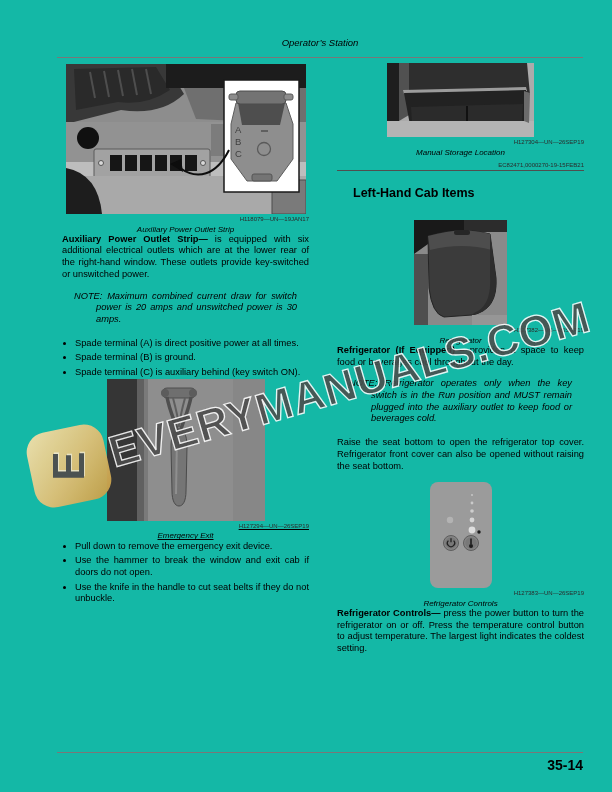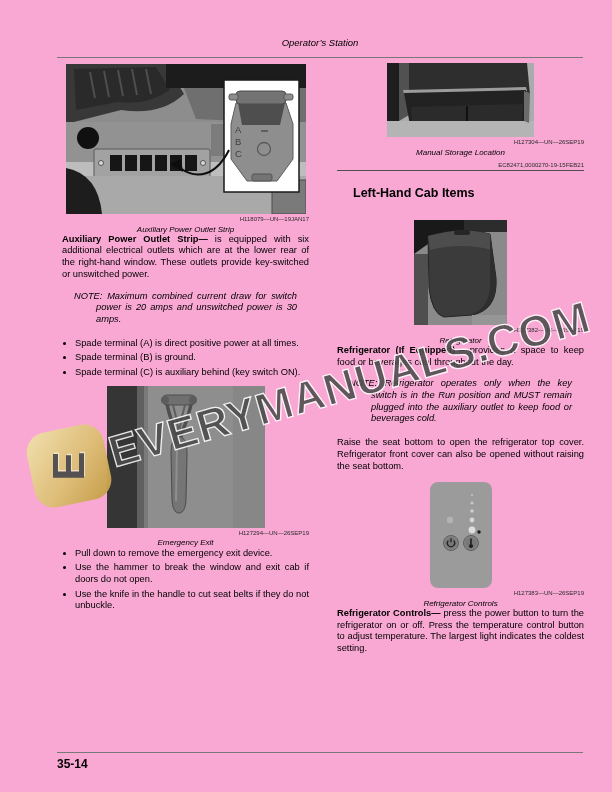--- a/index.html
+++ b/index.html
@@ -1,46 +1,46 @@
 <!DOCTYPE html>
 <html><head>
 <meta charset="utf-8">
 <style>
   html,body{margin:0;padding:0;background:#e8e8e8;}
-  .page{position:relative;width:612px;height:792px;margin:0 auto;background:#f9a8d4;
+  .page{position:relative;width:612px;height:792px;margin:0 auto;background:#14b8a6;
         font-family:"Liberation Sans",sans-serif;color:#000;overflow:hidden;}
 
   
   .running-head{position:absolute;left:57px;top:37px;width:526px;text-align:center;
                 font-style:italic;font-size:9.5px;}
   .head-rule{position:absolute;left:57px;top:57px;width:526px;height:1px;background:#787878;}
   .footer-rule{position:absolute;left:57px;top:752px;width:526px;height:1px;background:#787878;}
-  .page-num{position:absolute;left:57px;top:757px;width:526px;text-align:left;
-            font-weight:bold;font-size:12px;}
+  .page-num{position:absolute;left:57px;top:757px;width:526px;text-align:right;
+            font-weight:bold;font-size:14px;}
 
   
   .col{position:absolute;width:247px;font-size:9.3px;line-height:1.26;}
   .col-left{left:62px;top:64px;}
   .col-right{left:337px;top:63px;}
 
   figure{margin:0;}
   .fig-art{text-align:center;font-size:0;line-height:0;}
   .fig-code{font-size:6px;line-height:1.1;text-align:right;color:#2b2b2b;margin-top:2px;}
   .fig-caption{font-size:8px;line-height:1.15;font-style:italic;text-align:center;margin-top:2px;}
 
   p.body{margin:0;text-align:justify;}
   .lead{font-weight:bold;}
   .note{margin:12px;font-style:italic;text-align:justify;padding-left:22px;text-indent:-22px;}
   ul.bullets{margin:0;padding:0 0 0 13px;list-style:disc;}
   ul.bullets li{text-align:justify;margin:0 0 3px 0;}
   ul.bullets li:last-child{margin-bottom:0;}
 
   .sec-code{font-size:6px;line-height:1.1;text-align:right;color:#2b2b2b;}
   .sec-rule{height:1px;background:#4f4f4f;margin-top:2px;}
-  h2.section{margin:16px;font-size:12.5px;font-weight:bold;line-height:1.1;}.mt5{margin-top:5px;}.mt7{margin-top:7px;}.mt8{margin-top:8px;}
+  h2.section{margin:16px;font-size:12.5px;font-weight:bold;line-height:1.1;}.mt5{margin-top:5px;}.mt7{text-decoration:underline;}.mt8{margin-top:8px;}
   .mt9{margin-top:9px;}.mt10{margin-top:10px;}.mt11{margin-top:11px;}.mt13{margin-top:13px;}
   .mt17{margin-top:17px;}.mt19{margin-top:19px;}
 
   
   .watermark-text{position:absolute;left:110px;top:428px;z-index:10;white-space:nowrap;
      font-size:44px;font-weight:bold;letter-spacing:1px;color:#4c4c4c;
      -webkit-text-stroke:1.3px #ffffff;opacity:.88;
      transform:rotate(-16deg);transform-origin:0 50%;pointer-events:none;}
   .watermark-logo{position:absolute;left:30px;top:428px;width:78px;height:76px;z-index:10;
      border-radius:20px;background:linear-gradient(135deg,#f2e2ae 0%,#ddbf76 55%,#c49c43 100%);

